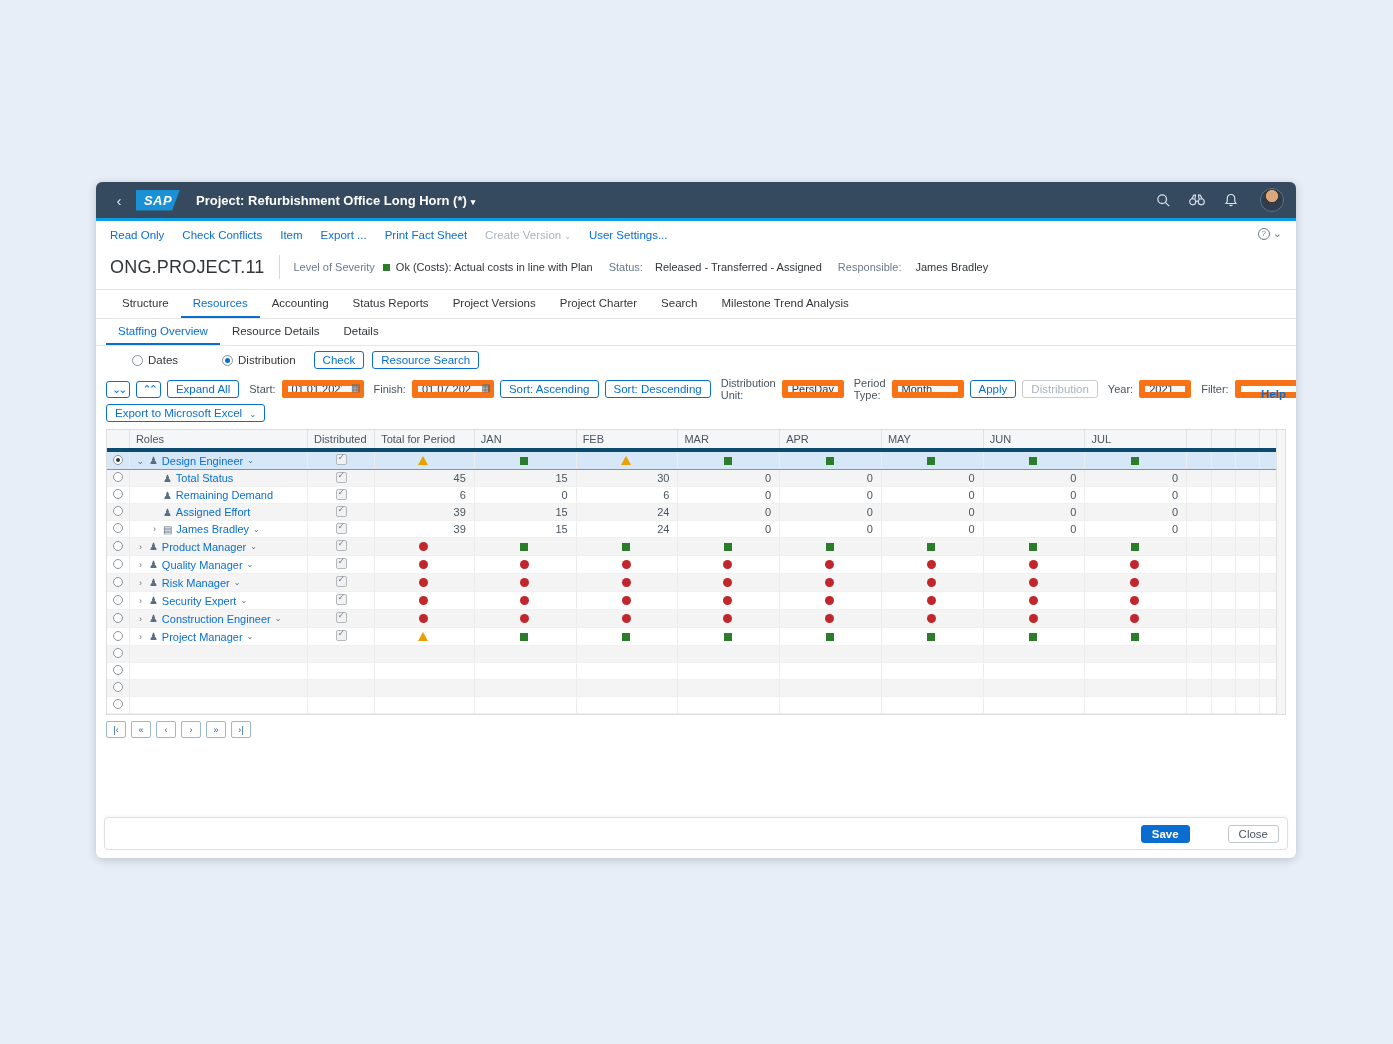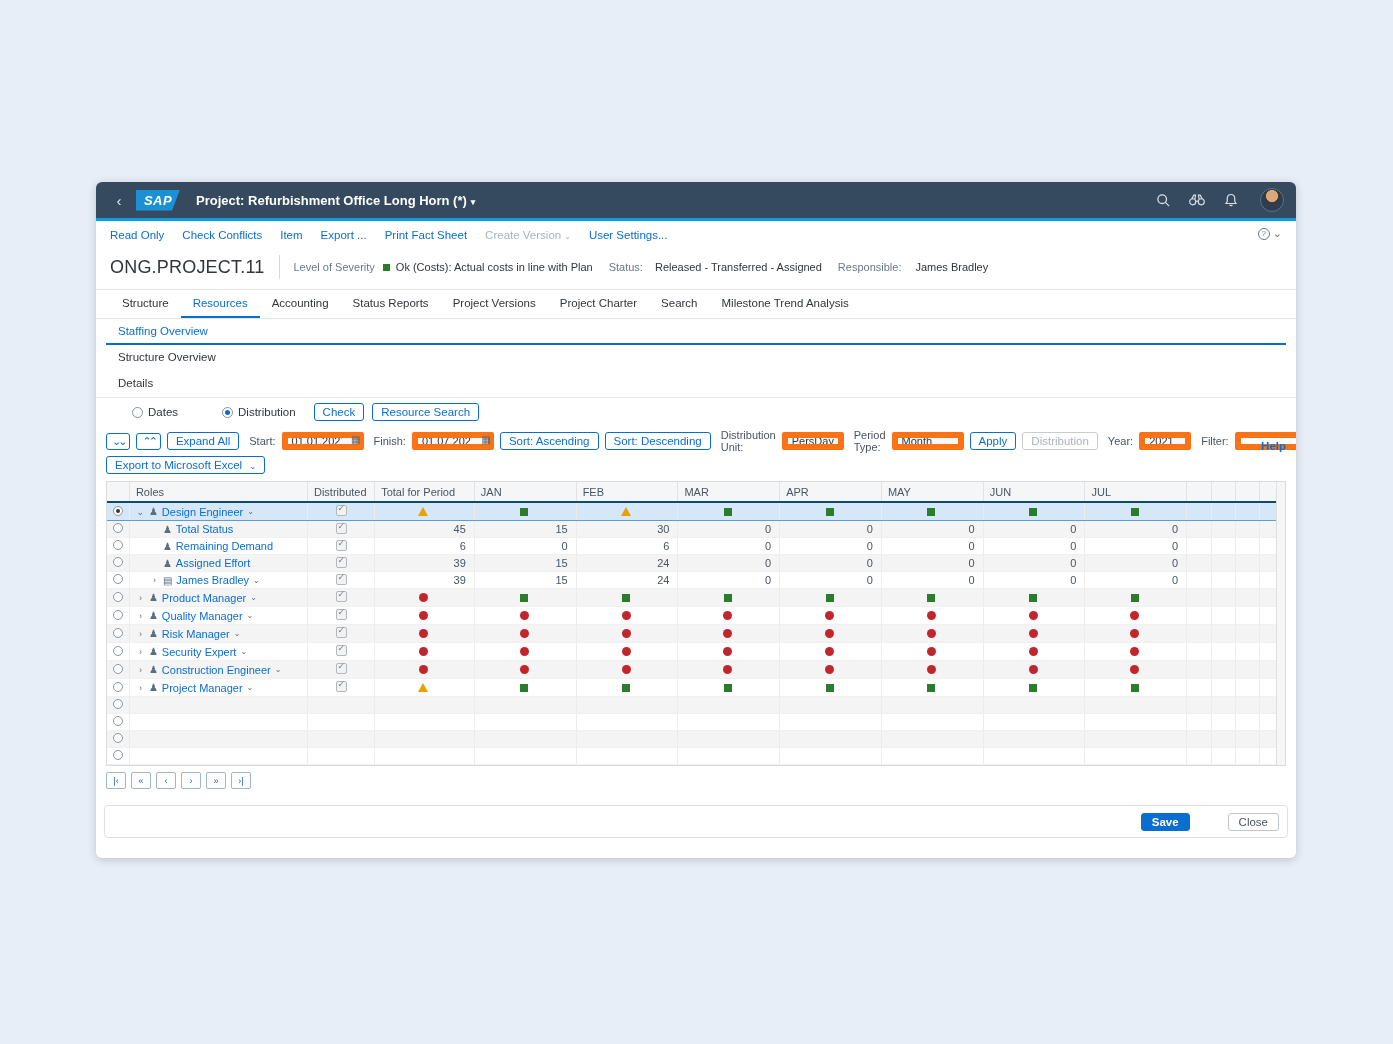--- a/index.html
+++ b/index.html
@@ -74,21 +74,21 @@
   .val{ color:#32363a; font-size:11px; }
   .sq-green{ width:7px;height:7px;background:#2b7d2b;display:inline-block;
     vertical-align:1px; margin:0 6px 0 8px; }
   
   .tabs{ display:flex; gap:0; padding:0 14px; border-bottom:1px solid #e5e5e5;
     background:#fff; }
   .tab{ padding:7px 12px; font-size:11.5px; color:#32363a; cursor:pointer;
     border-bottom:2px solid transparent; white-space:nowrap; }
   .tab.active{ color:#0a6ed1; border-bottom-color:#0a6ed1; }
   .subtabs{ display:flex; padding:0 10px; border-bottom:1px solid #e5e5e5;
-    background:#fff;flex-direction:column; }
+    background:#fff; }
   .subtab{ padding:6px 12px; font-size:11.5px; color:#32363a; cursor:pointer;
     border-bottom:2px solid transparent; }
   .subtab.active{ color:#0a6ed1; border-bottom-color:#0a6ed1; }
   
   .radio-bar{ display:flex; align-items:center; gap:8px; padding:5px 10px;
     background:#fff; }
   .radio-item{ display:flex; align-items:center; gap:5px; cursor:pointer;
     font-size:11.5px; color:#32363a; margin-right:10px;margin-left:26px; }
   .radio{ width:11px;height:11px;border:1px solid #89919a;border-radius:50%;
     background:#fff; position:relative; }
@@ -115,21 +115,21 @@
     cursor:pointer; }
   .help-link{ position:absolute; right:10px; top:14px; color:#0a6ed1;
     font-size:11.5px; font-weight:bold; cursor:pointer; }
   
   .tbl-wrap{ margin:4px 10px 0 10px; border:1px solid #dcdcdc; background:#fff;
     position:relative; }
   table{ border-collapse:collapse; width:100%; table-layout:fixed; font-size:11px; }
   thead th{
     background:#f5f6f7; color:#4a5560; font-weight:normal; font-size:11px;
     text-align:left; padding:3px 6px; height:20px;
-    border-right:1px solid #e2e2e2; border-bottom:2px solid #0c4a6e;
+    border-right:1px solid #e2e2e2; border-bottom:4px solid #0c4a6e;
     white-space:nowrap;
   }
   td{
     border-right:1px solid #ececec; border-bottom:1px solid #f0f0f0;
     padding:0 6px; height:17px; font-size:11px; color:#32363a;
   }
   tbody tr:nth-child(odd) td{ background:#fff; }
   tbody tr:nth-child(even) td{ background:#f4f4f4; }
   tr.sel td{ background:#d6e8f7 !important; }
   tr.sel td{ border-bottom:1px solid #5a9fd4; }
@@ -165,21 +165,21 @@
     background:#f6f6f6; border-left:1px solid #e0e0e0; cursor:pointer; }
   
   .pager{ display:flex; gap:5px; padding:6px 10px 0 10px; }
   .pbtn{
     width:20px;height:17px; border:1px solid #9fb6cc; background:#fdfdfd;
     color:#2b5f91; font-size:9px; display:flex; align-items:center;
     justify-content:center; cursor:pointer; border-radius:2px;
   }
   
   .footer{
-    position:absolute; left:8px; right:8px; bottom:20px; height:33px;
+    position:absolute; left:8px; right:8px; bottom:8px; height:33px;
     background:#fff; border:1px solid #e0e0e0; border-radius:4px;
     display:flex; align-items:center; justify-content:flex-end; padding:0 8px; gap:6px;
     box-shadow:0 -1px 3px rgba(0,0,0,.04);
   }
   .btn-save{ background:#0a6ed1; color:#fff; border:1px solid #0a6ed1;
     padding:2px 10px; font-size:11.5px; border-radius:3px; cursor:pointer;
     font-family:inherit; font-weight:bold; }
   .btn-close{ background:#fff; color:#4a5560; border:1px solid #c0c6cc;
     padding:2px 10px; font-size:11.5px; border-radius:3px; cursor:pointer;
     font-family:inherit;margin-left:32px; }
@@ -256,21 +256,21 @@
     <div class="tab">Accounting</div>
     <div class="tab">Status Reports</div>
     <div class="tab">Project Versions</div>
     <div class="tab">Project Charter</div>
     <div class="tab">Search</div>
     <div class="tab">Milestone Trend Analysis</div>
   </div>
 
   <div class="subtabs">
     <div class="subtab active">Staffing Overview</div>
-    <div class="subtab">Structure Overview</div>
+    <div class="subtab">Resource Details</div>
     <div class="subtab">Details</div>
   </div>
 
   <div class="radio-bar">
     <label class="radio-item">
       <span class="radio"></span>
       <span>Dates</span>
     </label>
     <label class="radio-item">
       <span class="radio on"></span>

